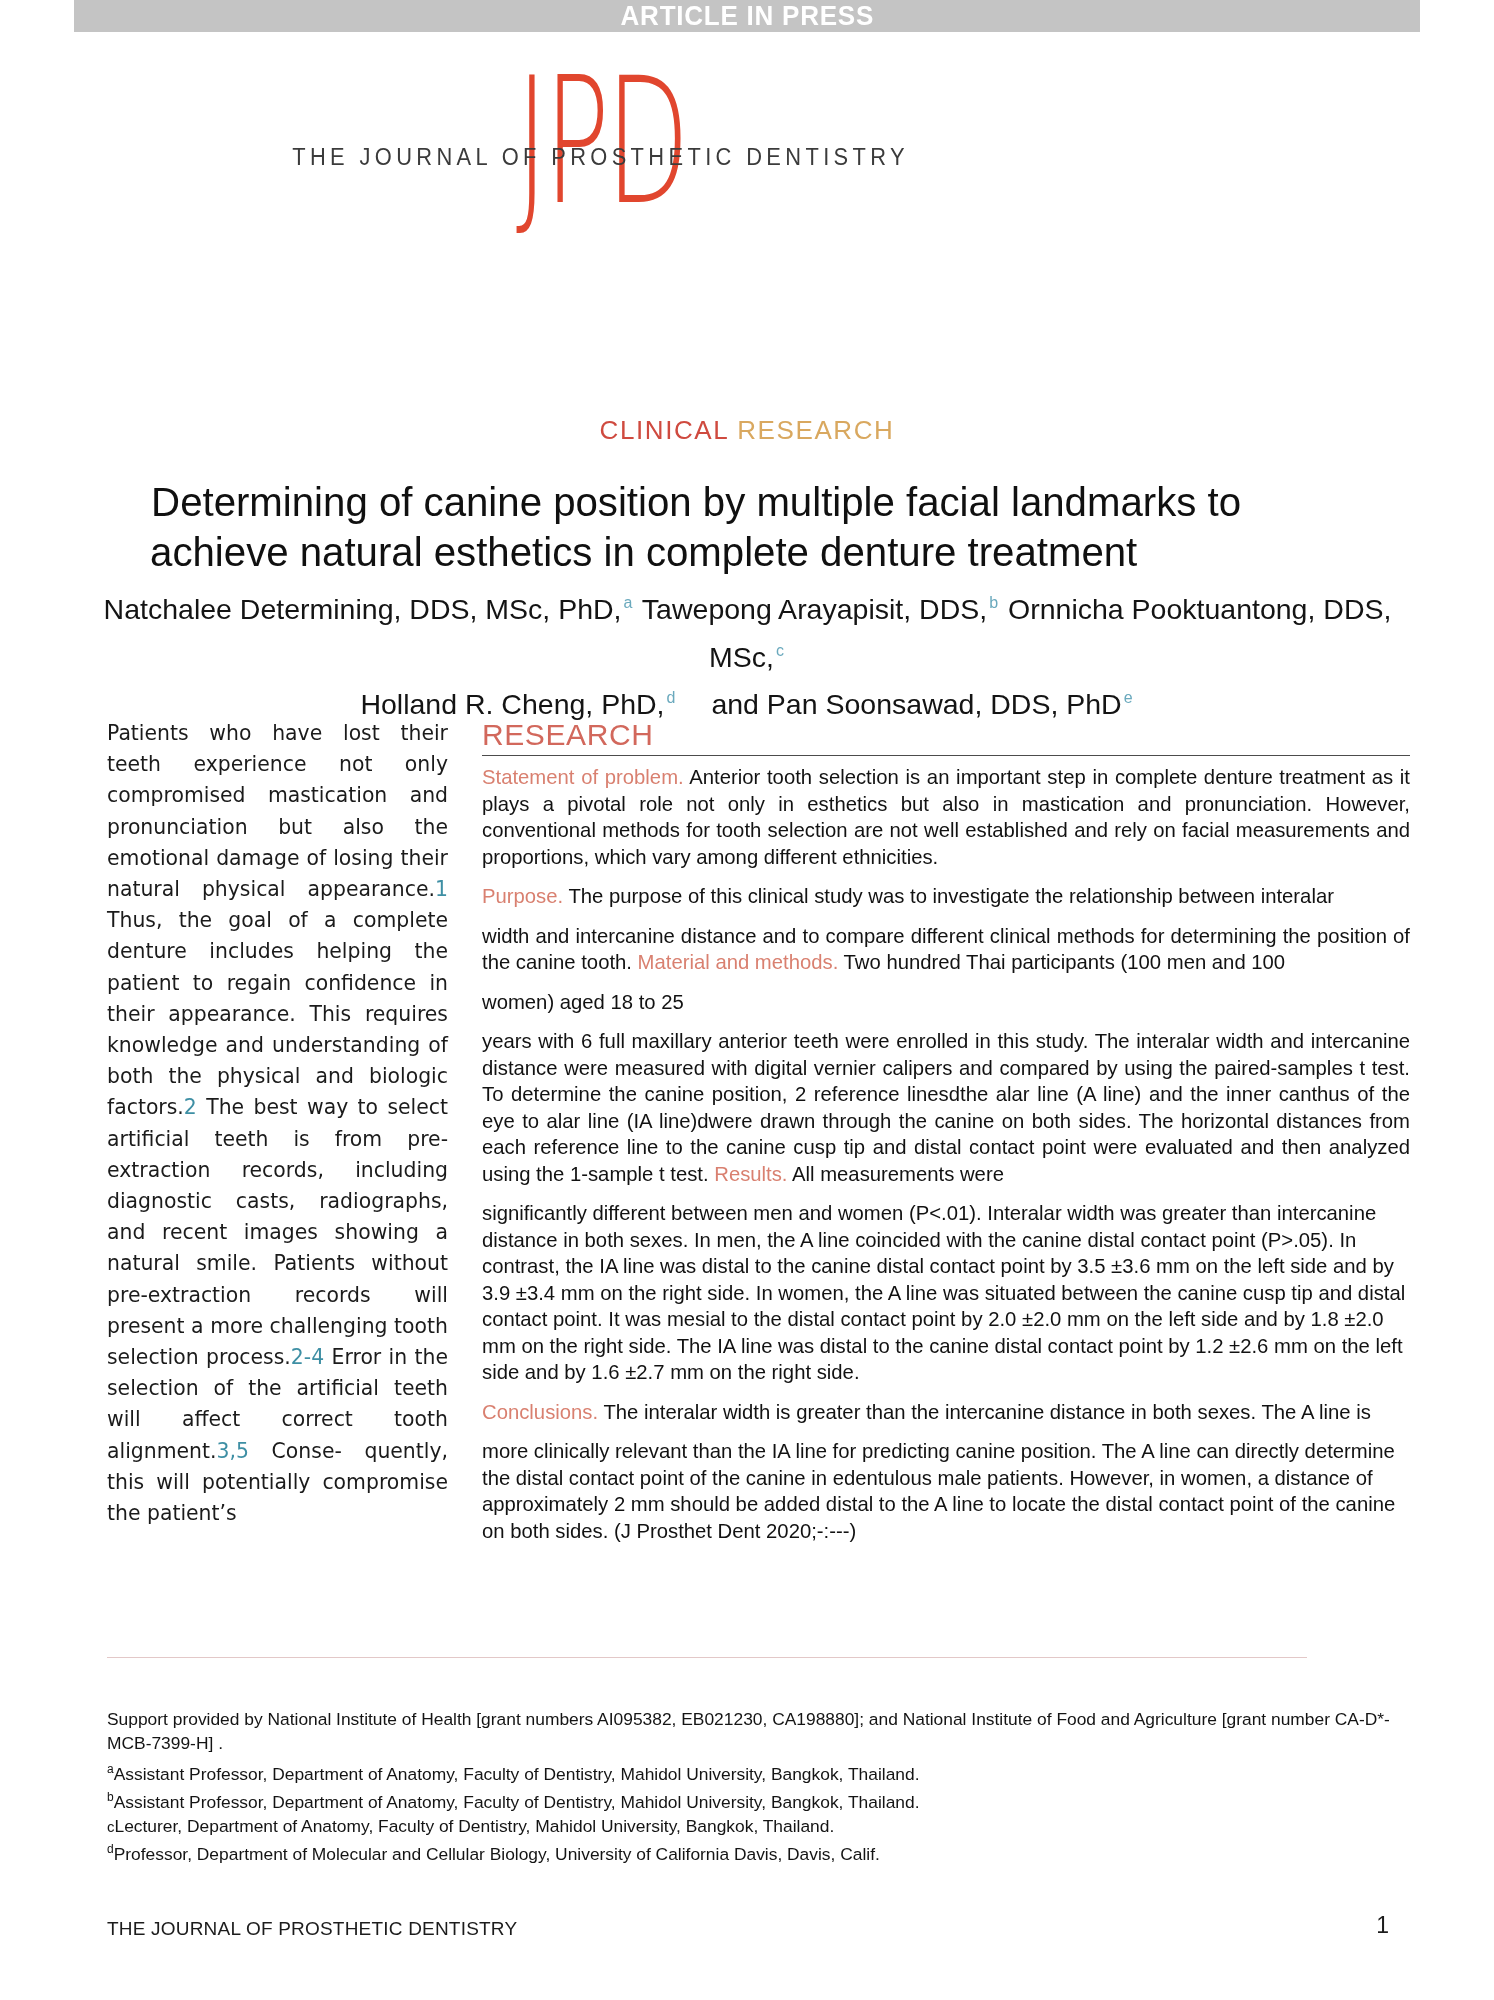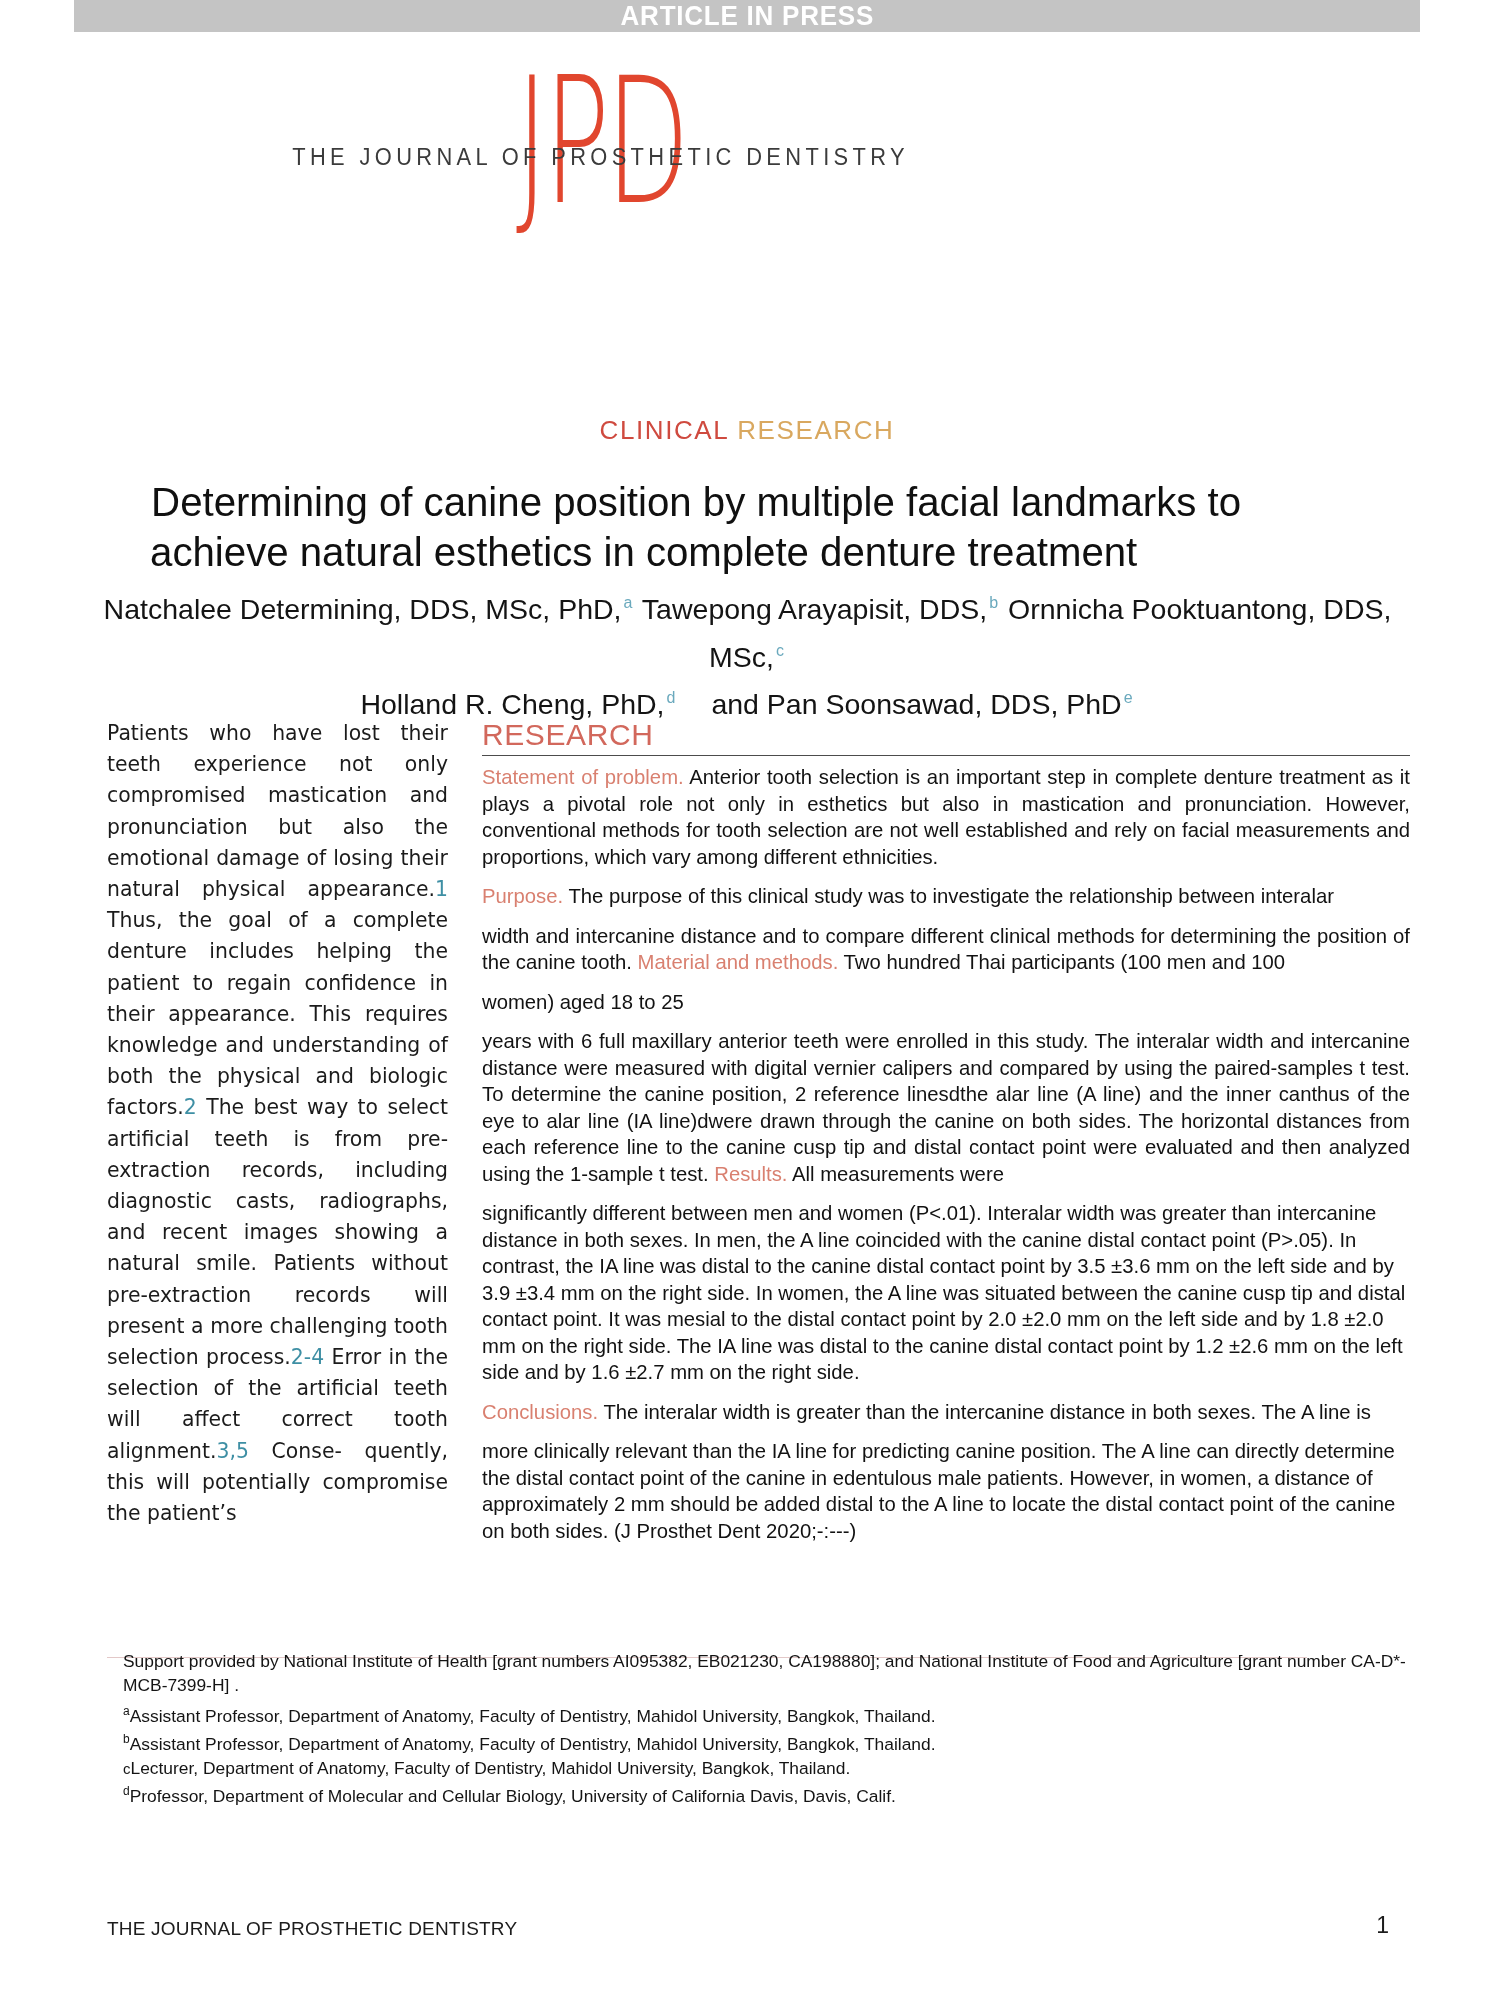--- a/index.html
+++ b/index.html
@@ -169,27 +169,26 @@
     position: absolute;
     left: 107px;
     top: 1649px;
     width: 1200px;
     border: 0;
     border-top: 1px solid #e3c8c8;
   }
   .footnotes {
     position: absolute;
     left: 107px;
-    top: 1650px;
+    top: 1708px;
     width: 1305px;
     font-family: "Liberation Sans Narrow", "Liberation Sans", sans-serif;
     font-size: 17.4px;
     line-height: 23.5px;
     color: #141414;
-    margin-left: 16px;
   }
   .footnotes .fn { margin: 0; }
   .footnotes .fn.support { margin-bottom: 3px; }
   .footnotes sup { font-size: 12px; vertical-align: super; }
   .footnotes .low-sup { font-size: 15px; vertical-align: baseline; }
 
   
   .page-footer-left {
     position: absolute;
     left: 107px;

